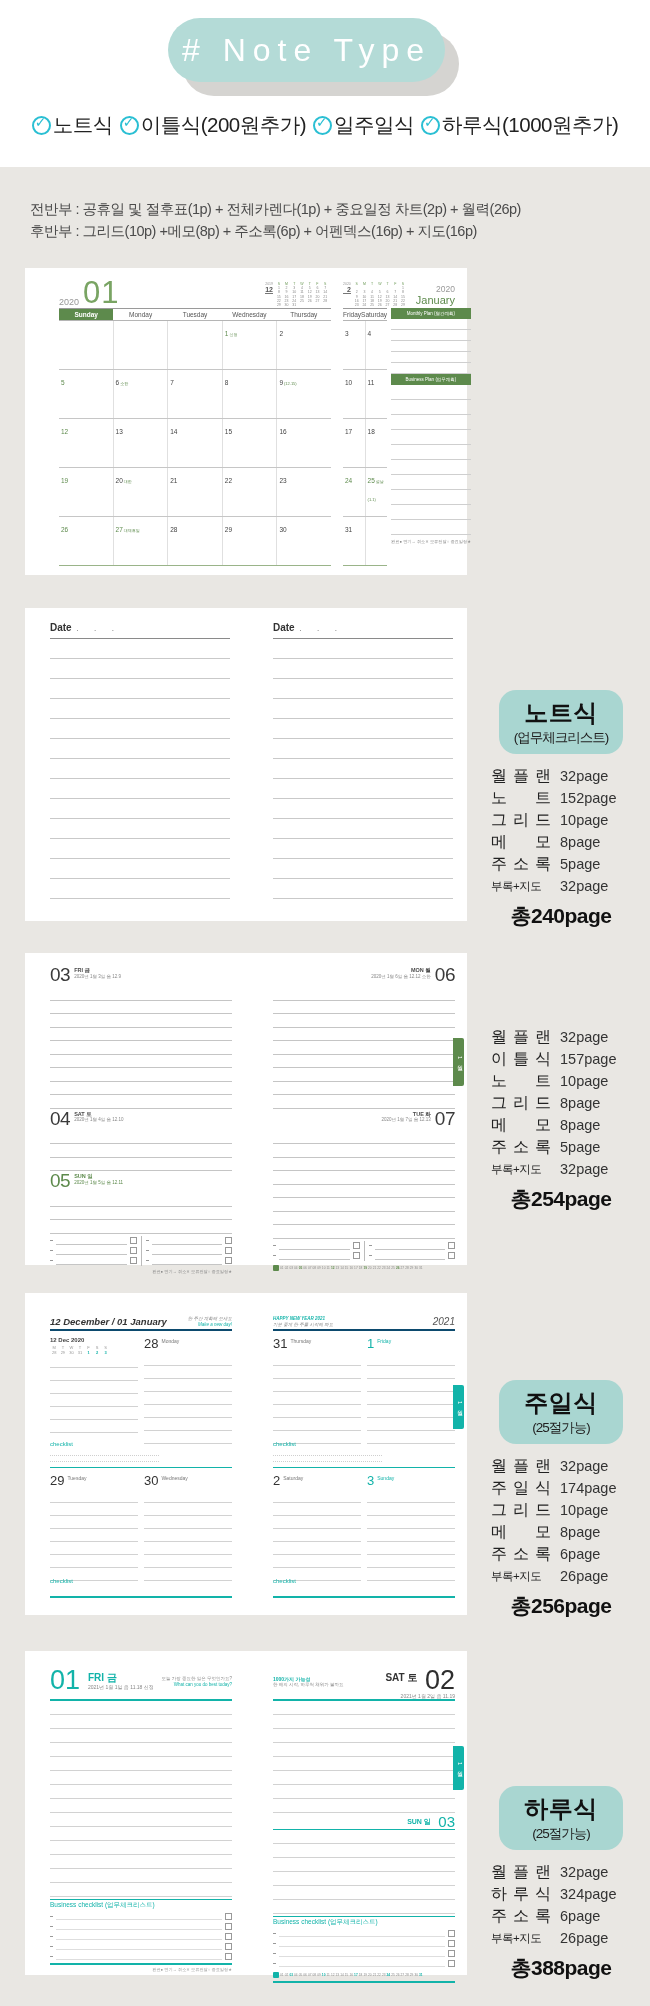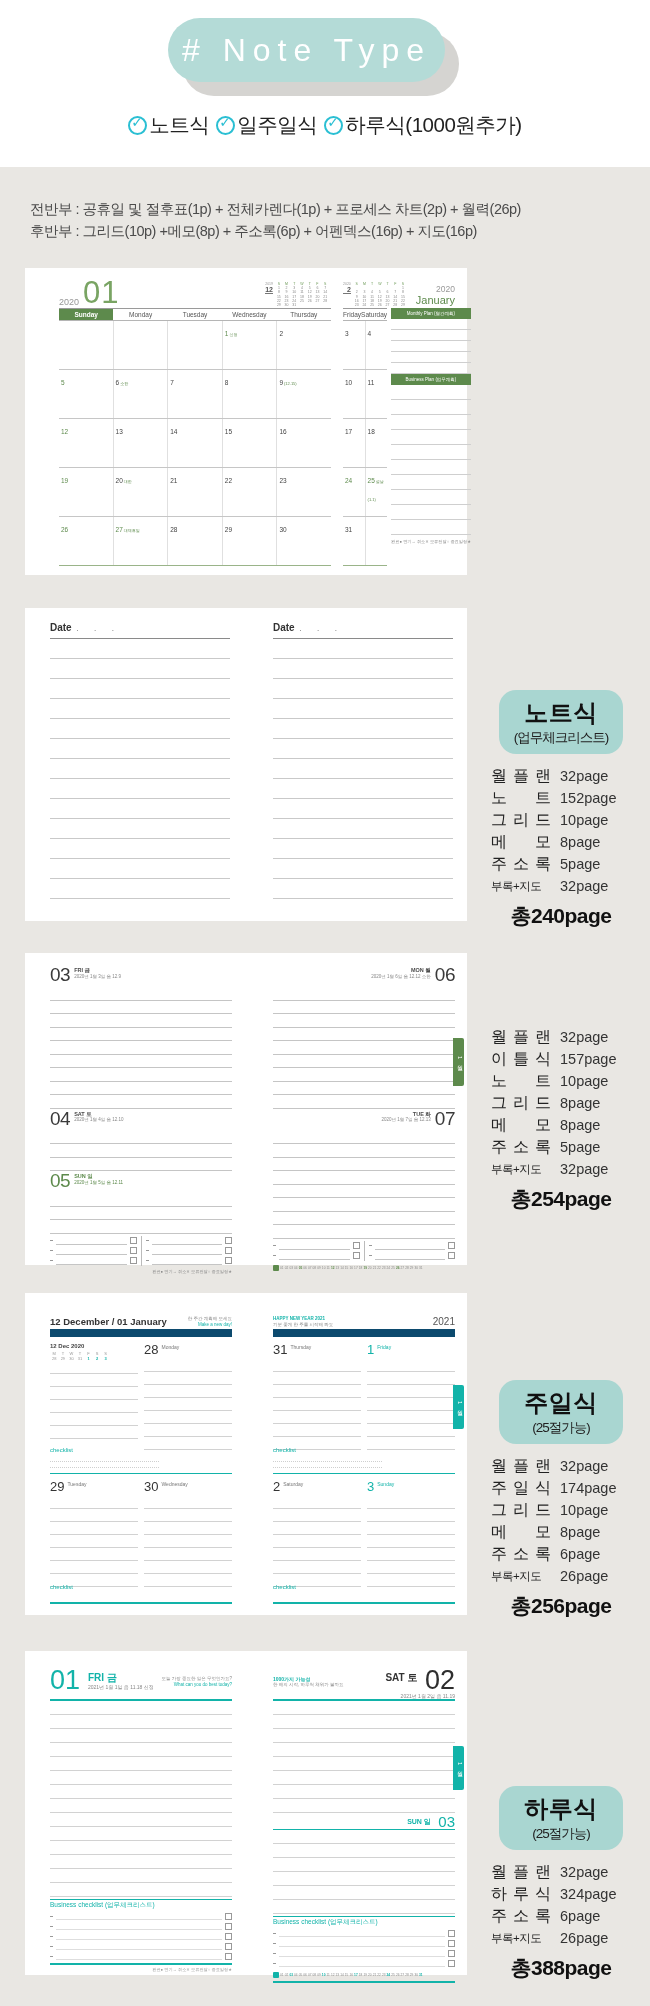--- a/index.html
+++ b/index.html
@@ -104,21 +104,21 @@
   .tab{position:absolute;right:3px;width:11px;color:#fff;text-align:center;
        writing-mode:vertical-rl;font-size:6px;letter-spacing:1px;border-radius:0 2px 2px 0;}
   .tab.green{top:85px;height:48px;background:#5d8a4c;}
   .p4 .tab,.p5 .tab{background:#12b3a9;}
   .p4 .tab{top:92px;height:44px;}
   .p5 .tab{top:95px;height:44px;}
 
   
   .wpage{position:absolute;top:16px;width:182px;height:292px;}
   .wpage.l{left:25px;} .wpage.r{left:248px;}
-  .w-head{position:relative;height:20px;border-bottom:8px solid #0c4a6e;}
+  .w-head{position:relative;height:20px;border-bottom:2px solid #0c4a6e;font-style:italic;}
   .w-title{position:absolute;left:0;bottom:2px;font-size:9.5px;font-weight:bold;color:#333;}
   .w-notes{position:absolute;right:0;bottom:2px;text-align:right;line-height:5.5px;}
   .w-notes .n1{font-size:4.5px;color:#8a8a8a;display:block;}
   .w-notes .n2{font-size:4.5px;color:#12b3a9;display:block;}
   .w-notes.left{right:auto;left:0;text-align:left;}
   .w-notes.left .n1{color:#12b3a9;font-weight:bold;}
   .w-notes.left .n2{color:#8a8a8a;}
   .w-year{position:absolute;right:0;bottom:2px;font-size:10px;color:#555;}
   .w-block{display:flex;margin-top:6px;height:100px;}
   .w-col{width:88px;}
@@ -189,30 +189,34 @@
     <span># Note Type</span>
   </div>
 
   <div class="options" id="opts">
       <span class="opt">
         <span class="chk"></span>
         <span class="opt-t">노트식</span>
       </span>
       <span class="opt">
         <span class="chk"></span>
+        <span class="opt-t">이틀식(200원추가)</span>
+      </span>
+      <span class="opt">
+        <span class="chk"></span>
         <span class="opt-t">일주일식</span>
       </span>
       <span class="opt">
         <span class="chk"></span>
         <span class="opt-t">하루식(1000원추가)</span>
       </span>
     </div>
 
   <div class="intro">
-    <div>전반부 : 공휴일 및 절후표(1p) + 전체카렌다(1p) + 프로세스 차트(2p) + 월력(26p)</div>
+    <div>전반부 : 공휴일 및 절후표(1p) + 전체카렌다(1p) + 중요일정 차트(2p) + 월력(26p)</div>
     <div>후반부 : 그리드(10p) +메모(8p) + 주소록(6p) + 어펜덱스(16p) + 지도(16p)</div>
   </div>
 
   <section class="panel p1">
     <div class="mpageL">
       <div class="m-head">
         <span class="m-year">2020</span>
         <span class="m-num">01</span>
         <div class="mini prev" id="miniPrev">
             <div>

